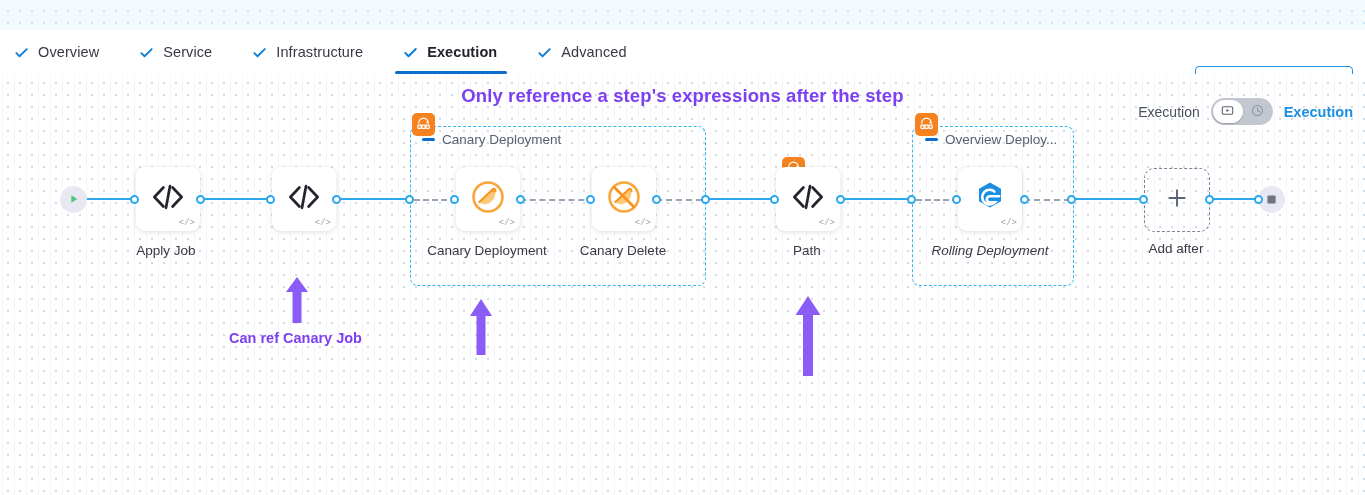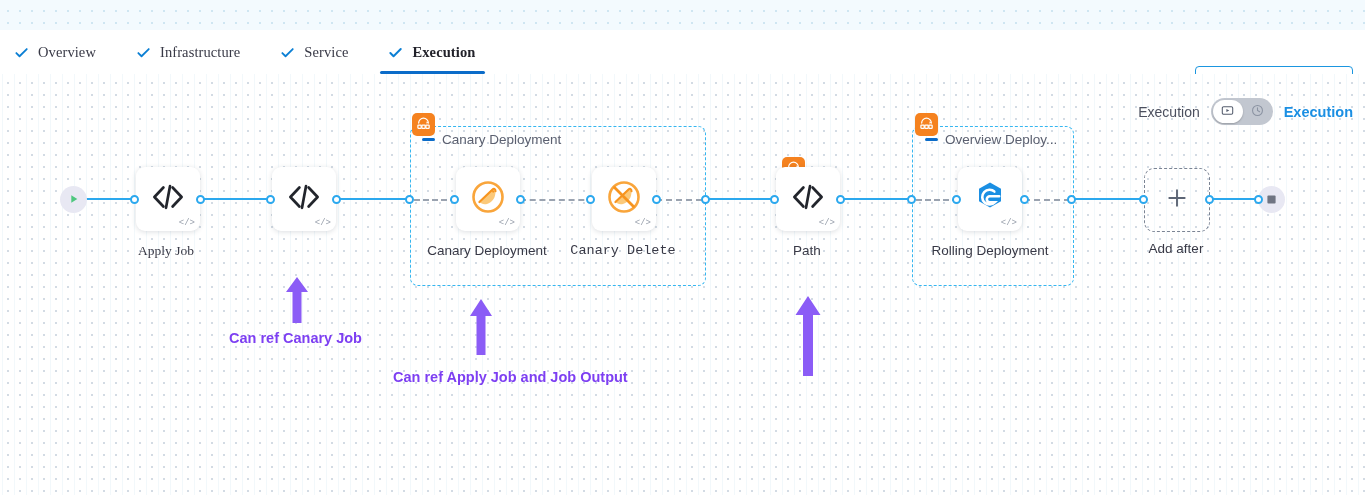--- a/index.html
+++ b/index.html
@@ -17,21 +17,21 @@
     background-color:#f3fafe;
     background-image:radial-gradient(#cfe6f2 0.9px, transparent 1px);
     background-size:12px 12px;background-position:2px 5px;
   }
 
   
   .tabbar{
     position:absolute;left:0;top:30px;width:1365px;height:44px;
     background:#ffffff;
   }
-  .tabs{position:absolute;left:0;top:0;height:44px;display:flex;align-items:center;font-family:Liberation Serif, serif;}
+  .tabs{position:absolute;left:0;top:0;height:44px;display:flex;align-items:center;}
   .tab{
     display:flex;align-items:center;gap:9px;height:44px;padding:0 0 0 0;
     margin-right:40px;cursor:pointer;position:relative;
   }
   .tab:first-child{margin-left:14px;}
   .tab .tcheck{width:15px;height:15px;display:block;flex:none;}
   .tab .tlabel{font-size:14.5px;color:#383946;letter-spacing:.1px;white-space:nowrap;}
   .tab.active .tlabel{font-weight:bold;color:#22222a;}
   .tab.active .tunder{
     position:absolute;left:-8px;right:-10px;bottom:0;height:3px;background:#0b6cc9;border-radius:2px;
@@ -150,61 +150,71 @@
         <span class="tlabel">Overview</span>
 
       </div>
 
       <div class="tab">
         <span class="tcheck">
           <svg width="15" height="15" viewBox="0 0 16 16">
               <path d="M2.5 8.6l3.4 3.4L13.6 4.3" fill="none" stroke="#0b7fd4" stroke-width="1.9" stroke-linecap="round" stroke-linejoin="round"></path>
             </svg>
         </span>
-        <span class="tlabel">Infrastructure</span>
+        <span class="tlabel">Service</span>
 
       </div>
 
       <div class="tab">
         <span class="tcheck">
           <svg width="15" height="15" viewBox="0 0 16 16">
               <path d="M2.5 8.6l3.4 3.4L13.6 4.3" fill="none" stroke="#0b7fd4" stroke-width="1.9" stroke-linecap="round" stroke-linejoin="round"></path>
             </svg>
         </span>
-        <span class="tlabel">Service</span>
+        <span class="tlabel">Infrastructure</span>
 
       </div>
 
       <div class="tab active">
         <span class="tcheck">
           <svg width="15" height="15" viewBox="0 0 16 16">
               <path d="M2.5 8.6l3.4 3.4L13.6 4.3" fill="none" stroke="#0b7fd4" stroke-width="2.1" stroke-linecap="round" stroke-linejoin="round"></path>
             </svg>
         </span>
         <span class="tlabel">Execution</span>
         <span class="tunder"></span>
       </div>
 
+      <div class="tab">
+        <span class="tcheck">
+          <svg width="15" height="15" viewBox="0 0 16 16">
+              <path d="M2.5 8.6l3.4 3.4L13.6 4.3" fill="none" stroke="#0b7fd4" stroke-width="1.9" stroke-linecap="round" stroke-linejoin="round"></path>
+            </svg>
+        </span>
+        <span class="tlabel">Advanced</span>
+
+      </div>
 
     </div>
 
     <div class="savebtn">
       <span>
         <svg width="13" height="13" viewBox="0 0 16 16">
           <path d="M3 2.2h10" stroke="#0b7fd4" stroke-width="1.7" stroke-linecap="round"></path>
           <path d="M8 14.2V5.2" stroke="#0b7fd4" stroke-width="1.7" stroke-linecap="round"></path>
           <path d="M4.8 8.1L8 4.8l3.2 3.3" fill="none" stroke="#0b7fd4" stroke-width="1.7" stroke-linecap="round" stroke-linejoin="round"></path>
         </svg>
       </span>
       <span>Save as Template</span>
     </div>
   </div>
 
   <div class="canvas"></div>
 
+  <div class="heading">Only reference a step's expressions after the step</div>
 
   <div class="modebar">
     <span class="modelabel">Execution</span>
     <div class="toggle">
       <div class="knob">
         <span>
           <svg width="13" height="13" viewBox="0 0 16 16">
             <rect x="1.6" y="3.4" width="12.8" height="9.2" rx="1.6" fill="none" stroke="#555d6e" stroke-width="1.3"></rect>
             <path d="M6.6 6.2l3.6 1.8-3.6 1.8z" fill="#555d6e"></path>
           </svg>
@@ -279,21 +289,21 @@
     <div class="node" style="left:114px;top:167px;">
       <span>
         <svg width="34" height="26" viewBox="0 0 34 26">
           <path d="M12.4 3.5L3.4 13l9 9.5" fill="none" stroke="#22252c" stroke-width="2.7" stroke-linecap="round" stroke-linejoin="round"></path>
           <path d="M21.6 3.5L30.6 13l-9 9.5" fill="none" stroke="#22252c" stroke-width="2.7" stroke-linecap="round" stroke-linejoin="round"></path>
           <path d="M19 2.2L15 23.8" fill="none" stroke="#22252c" stroke-width="2.7" stroke-linecap="round"></path>
         </svg>
       </span>
       <span class="corner">&lt;/&gt;</span>
     </div>
-    <div class="nlabel" style="left:79px;top:240px;font-family:Liberation Serif, serif;">Apply Job</div>
+    <div class="nlabel" style="left:79px;top:240px;">Apply Job</div>
 
     <div class="node" style="left:250px;top:167px;">
       <span>
         <svg width="34" height="26" viewBox="0 0 34 26">
           <path d="M12.4 3.5L3.4 13l9 9.5" fill="none" stroke="#22252c" stroke-width="2.7" stroke-linecap="round" stroke-linejoin="round"></path>
           <path d="M21.6 3.5L30.6 13l-9 9.5" fill="none" stroke="#22252c" stroke-width="2.7" stroke-linecap="round" stroke-linejoin="round"></path>
           <path d="M19 2.2L15 23.8" fill="none" stroke="#22252c" stroke-width="2.7" stroke-linecap="round"></path>
         </svg>
       </span>
       <span class="corner">&lt;/&gt;</span>
@@ -317,21 +327,21 @@
       <span>
         <svg width="36" height="36" viewBox="0 0 36 36">
           <circle cx="18" cy="18" r="14.5" fill="none" stroke="#f9a53b" stroke-width="2.6"></circle>
           <path d="M25.5 12.5c0 6.5-3.2 11-8.5 12.4-3 .8-6-.2-7.6-1.8l12-12.5c2.4-2.4 4.1-1 4.1 1.9z" fill="#fbc97a"></path>
           <path d="M9.4 23.1L22.3 10.7c1.6-1.6 3.2-1.1 3.2 1.6" fill="none" stroke="#f7941e" stroke-width="2.1" stroke-linecap="round"></path>
           <path d="M8.5 8.5L27.5 27.5" stroke="#f7941e" stroke-width="2.8" stroke-linecap="round"></path>
         </svg>
       </span>
       <span class="corner">&lt;/&gt;</span>
     </div>
-    <div class="nlabel" style="left:536px;top:240px;font-family:Liberation Mono, monospace;">Canary Delete</div>
+    <div class="nlabel" style="left:536px;top:240px;">Canary Delete</div>
 
     <div class="gbadge" style="left:760px;top:157px;">
       <svg width="15" height="15" viewBox="0 0 18 18">
         <path d="M3.2 7.2a5.8 5.8 0 0 1 11.6 0" fill="none" stroke="#fff" stroke-width="1.5" stroke-linecap="round"></path>
         <path d="M13 5.1l1.9 2.1-2.6.6" fill="#fff"></path>
         <rect x="2.3" y="9.6" width="3.9" height="3.9" rx=".7" fill="none" stroke="#fff" stroke-width="1.5"></rect>
         <rect x="7.1" y="9.6" width="3.9" height="3.9" rx=".7" fill="none" stroke="#fff" stroke-width="1.5"></rect>
         <rect x="11.9" y="9.6" width="3.9" height="3.9" rx=".7" fill="none" stroke="#fff" stroke-width="1.5"></rect>
       </svg>
     </div>
@@ -350,21 +360,21 @@
     <div class="node" style="left:936px;top:167px;">
       <span>
         <svg width="34" height="34" viewBox="0 0 34 34">
           <path d="M17 2.6l11 6.2v12.4l-11 6.2-11-6.2V8.8z" fill="#1b8fe3"></path>
           <path d="M21.6 11.6A7.4 7.4 0 1 0 22 22.2h-5.2a3 3 0 1 1 0-6h9.4" fill="none" stroke="#fff" stroke-width="2.6" stroke-linecap="round"></path>
           <path d="M22.6 8.8l3.4 2.9-3.4 2.9z" fill="#1b8fe3"></path>
         </svg>
       </span>
       <span class="corner">&lt;/&gt;</span>
     </div>
-    <div class="nlabel" style="left:903px;top:240px;">Rolling Deployment</div>
+    <div class="nlabel" style="left:903px;top:240px;font-style:italic;">Rolling Deployment</div>
 
     <div class="addstep" style="left:1122px;top:168px;">
       <span>
         <svg width="22" height="22" viewBox="0 0 22 22">
           <path d="M11 3.3v15.4M3.3 11h15.4" stroke="#5c6575" stroke-width="1.9" stroke-linecap="round"></path>
         </svg>
       </span>
     </div>
     <div class="nlabel" style="left:1089px;top:238px;">Add after</div>
 
@@ -401,21 +411,20 @@
         <path d="M17 2l11 15h-6.5v31h-9V17H6z" fill="#8b5cf6"></path>
       </svg>
     </div>
     <div class="anno" style="left:207px;top:329px;">Can ref Canary Job</div>
 
     <div class="arrow" style="left:442px;top:297px;">
       <svg width="34" height="60" viewBox="0 0 34 60">
         <path d="M17 2l11 17h-6.5v39h-9V19H6z" fill="#8b5cf6"></path>
       </svg>
     </div>
-    <div class="anno" style="left:371px;top:368px;">Can ref Apply Job and Job Output</div>
 
     <div class="arrow" style="left:768px;top:294px;">
       <svg width="36" height="82" viewBox="0 0 36 82">
         <path d="M18 2l12.5 19H23v61h-10V21H5.5z" fill="#8b5cf6"></path>
       </svg>
     </div>
 
   </div>
 </div>
 

